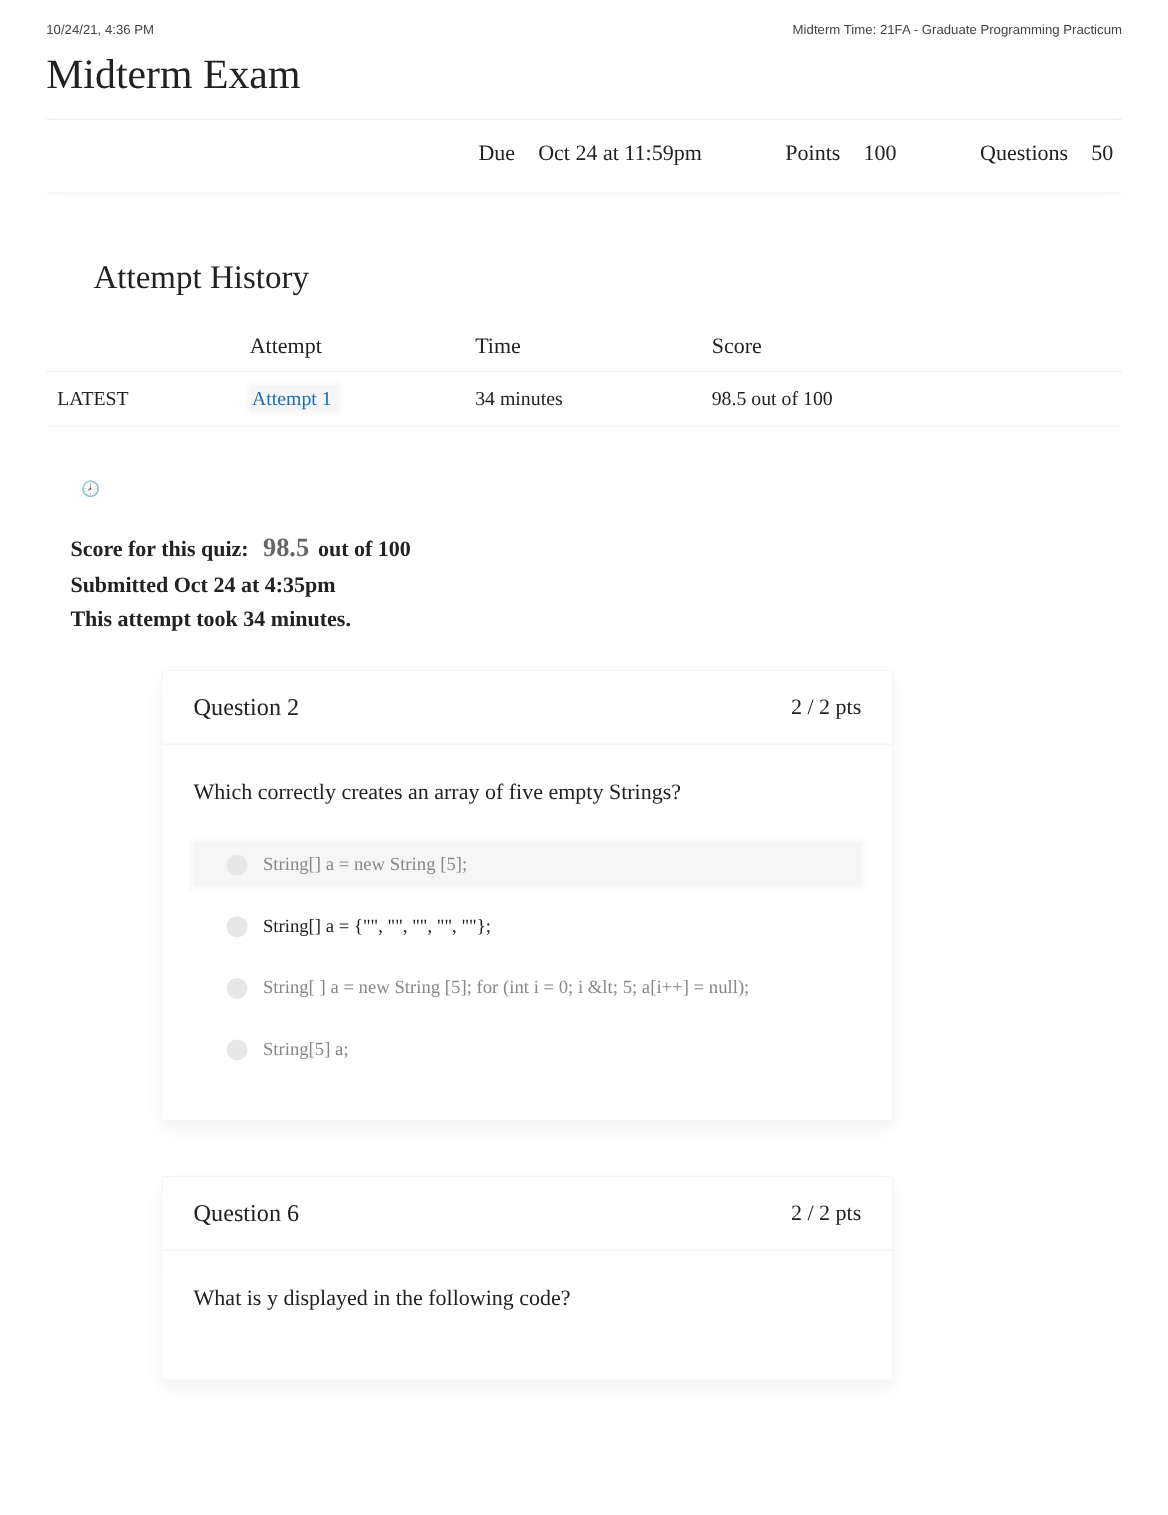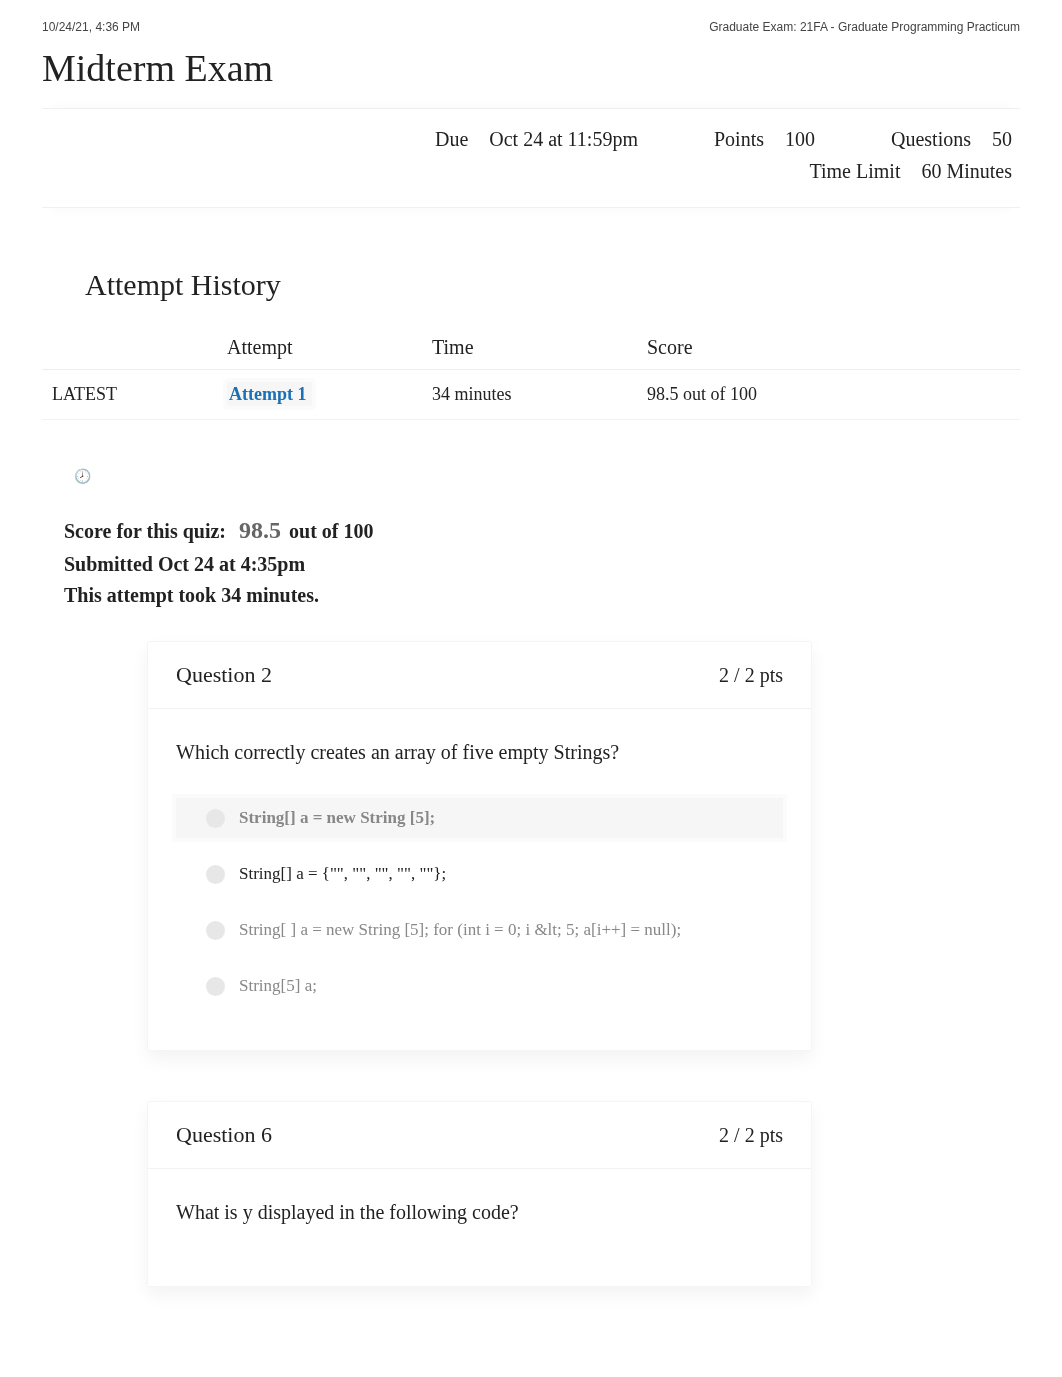--- a/index.html
+++ b/index.html
@@ -125,52 +125,45 @@
       width: 19px;
       height: 19px;
       border-radius: 50%;
       background: #e7e7e7;
       flex-shrink: 0;
       margin-left: 28px;
     }
     .blur-highlight {
       background: linear-gradient(rgba(180,180,180,0.12),rgba(180,180,180,0.12));
       box-shadow: 0 0 0 4px rgba(180,180,180,0.06);
-      font-weight: bold;
     }
   </style>
 </head>
 <body>
 
 <div class="print-header">
   <span>10/24/21, 4:36 PM</span>
-  <span>Graduate Exam: 21FA - Graduate Programming Practicum</span>
+  <span>Midterm Time: 21FA - Graduate Programming Practicum</span>
 </div>
 
 <h1 class="page-title">Midterm Exam</h1>
 
 <div class="meta-bar">
   <div class="meta-row">
     <div class="meta-item">
       <span class="label">Due</span>
       <span>Oct 24 at 11:59pm</span>
     </div>
     <div class="meta-item">
       <span class="label">Points</span>
       <span>100</span>
     </div>
     <div class="meta-item">
       <span class="label">Questions</span>
       <span>50</span>
-    </div>
-  </div>
-  <div class="meta-row">
-    <div class="meta-item">
-      <span class="label">Time Limit</span>
-      <span>60 Minutes</span>
     </div>
   </div>
 </div>
 
 <h2 class="section-title">Attempt History</h2>
 
 <table class="history-table">
   <thead>
     <tr>
       <th></th>

